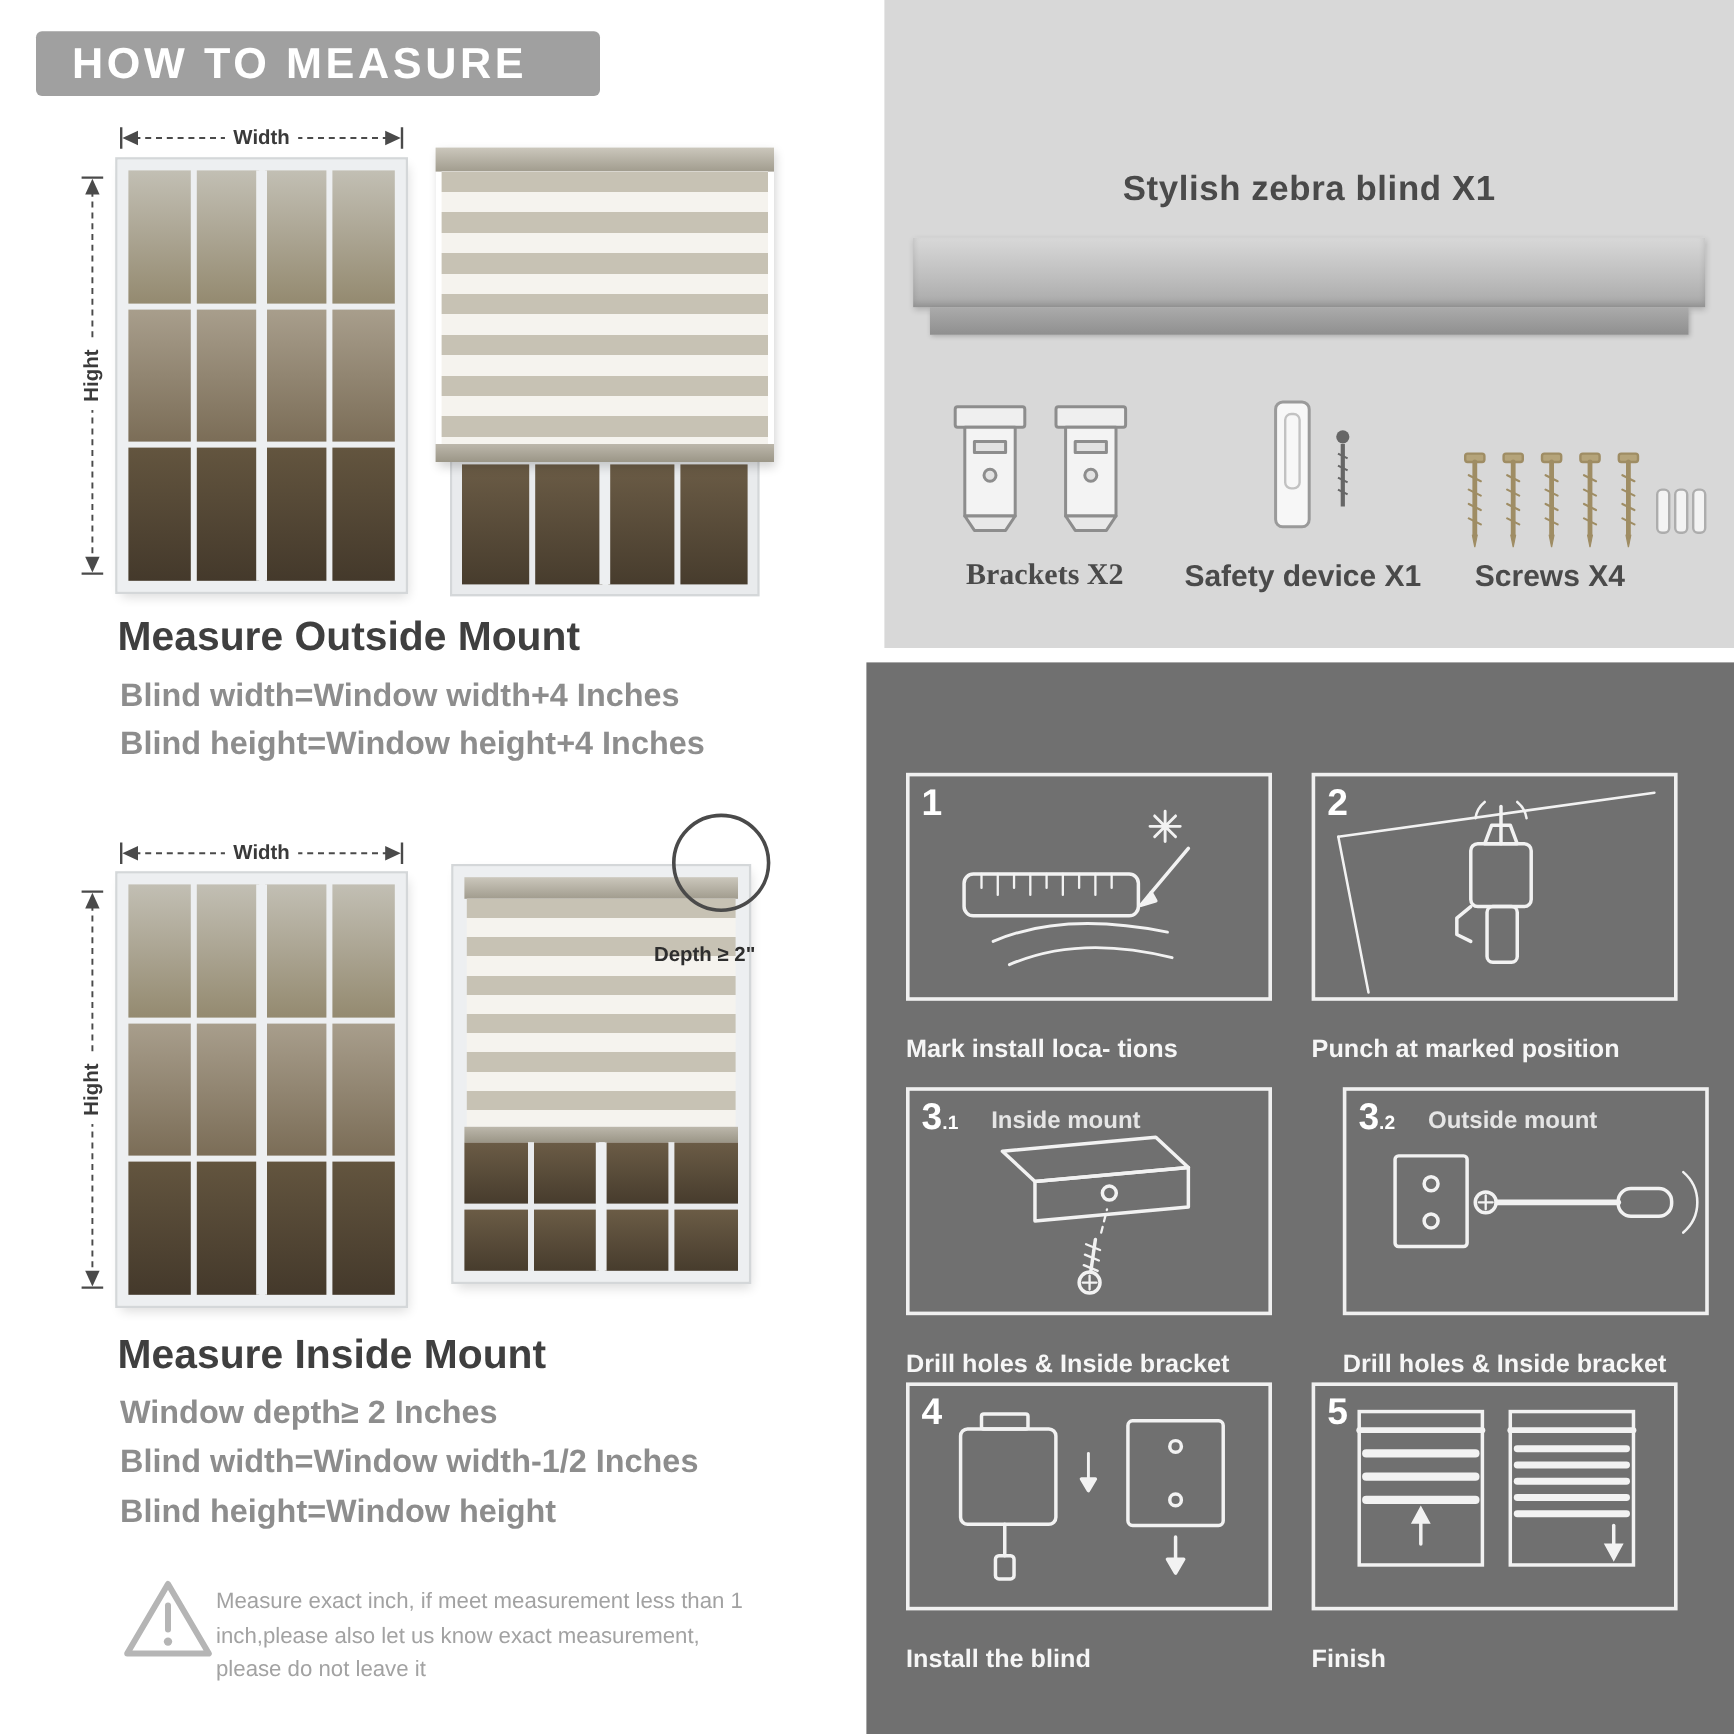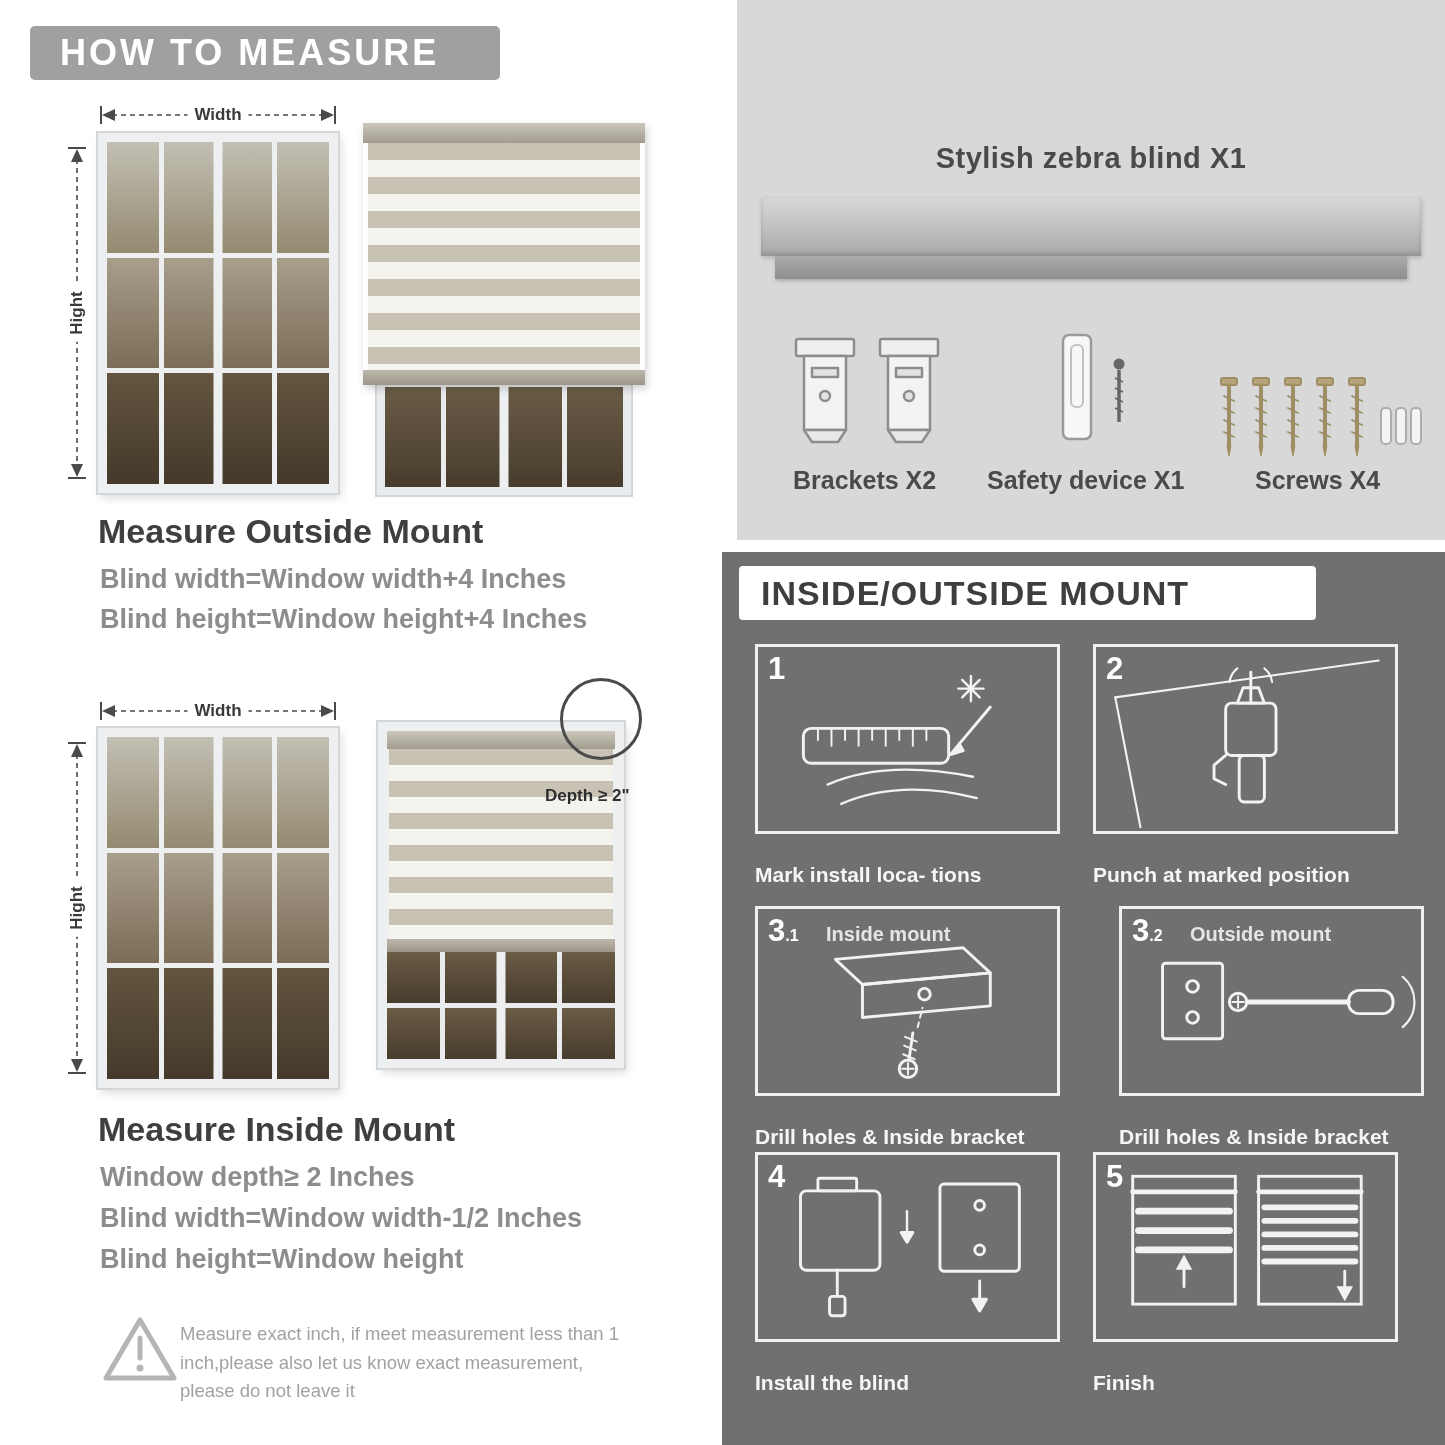--- a/index.html
+++ b/index.html
@@ -64,21 +64,21 @@
   
   #right-top{left:737px;top:0;width:708px;height:540px;background:#d8d8d8;}
   #product-title{left:0;right:0;top:142px;text-align:center;font-size:29px;font-weight:bold;color:#4a4a4a;letter-spacing:.5px;}
   #headrail{left:24px;top:198px;width:660px;}
   .hr-top{height:58px;background:linear-gradient(180deg,#d8d8d8 0%,#bfbfbf 55%,#a8a8a8 100%);box-shadow:inset 0 -3px 5px rgba(0,0,0,.14), 1px 2px 5px rgba(0,0,0,.18);}
   .hr-front{height:23px;margin:0 14px;background:linear-gradient(180deg,#ababab,#8f8f8f);box-shadow:1px 2px 4px rgba(0,0,0,.22);}
   #bracket-a{left:54px;top:334px;} #bracket-b{left:138px;top:334px;}
   #safety-icon{left:300px;top:330px;}
   #screws-icon{left:478px;top:374px;}
   .inc-label{top:466px;font-size:25px;font-weight:bold;color:#4a4a4a;white-space:nowrap;}
-  #label-brackets{left:56px;} #label-safety{left:250px;} #label-screws{left:518px;}
+  #label-brackets{left:68px;font-family:Liberation Serif, serif;} #label-safety{left:250px;} #label-screws{left:492px;}
 
   
   #right-bottom{left:722px;top:552px;width:723px;height:893px;background:#707070;}
   .step{position:absolute;width:305px;}
   .panel{width:305px;height:190px;border:3px solid #f0f0f0;position:relative;}
   .caption{margin-top:29px;font-size:21px;font-weight:bold;color:#f6f6f6;}
   .num{position:absolute;top:6px;left:10px;font-size:31px;font-weight:bold;color:#fff;line-height:1;z-index:2;}
   .sub{font-size:16px;font-weight:bold;}
   .panel-label{position:absolute;top:14px;left:68px;font-size:20px;font-weight:bold;color:#e5e5e5;z-index:2;white-space:nowrap;}
   .illus{position:absolute;inset:0;width:100%;height:100%;}
@@ -295,23 +295,20 @@
       <rect x="196" y="34" width="10" height="36" rx="4"></rect>
     </g>
   </svg>
 
   <div class="abs inc-label" id="label-brackets">Brackets X2</div>
   <div class="abs inc-label" id="label-safety">Safety device X1</div>
   <div class="abs inc-label" id="label-screws">Screws X4</div>
 </div>
 
 <div class="abs" id="right-bottom">
-  <div class="abs banner" id="mount-banner">
-    <span>INSIDE/OUTSIDE MOUNT</span>
-  </div>
 
   <div class="step" id="step1">
     <div class="panel">
       <span class="num">1</span>
       <svg class="illus" viewBox="0 0 305 190">
         <g fill="none" stroke="#f2f2f2" stroke-width="3" stroke-linecap="round" stroke-linejoin="round">
           <rect x="45" y="84" width="150" height="36" rx="8"></rect>
           <path d="M60 84 v12 M74 84 v18 M88 84 v12 M102 84 v18 M116 84 v12 M130 84 v18 M144 84 v12 M158 84 v18 M172 84 v12" stroke-width="2"></path>
           <path d="M218 30 v26 M205 43 h26 M209 34 l18 18 M227 34 l-18 18" stroke-width="2.5"></path>
           <path d="M238 62 L206 100"></path>

